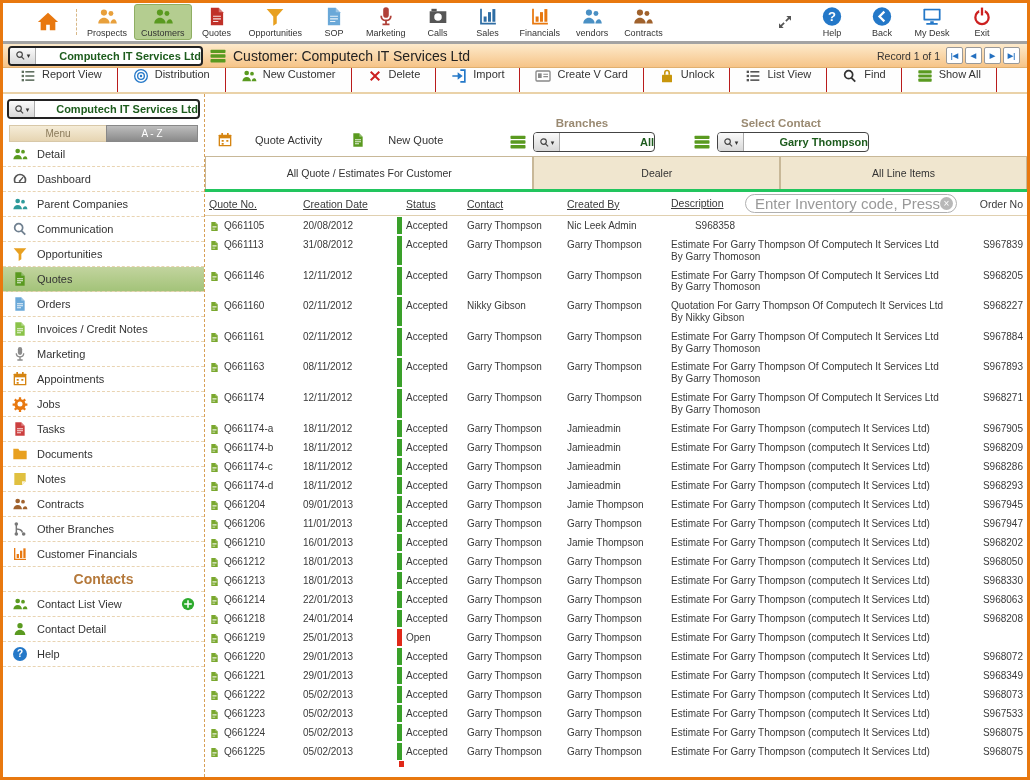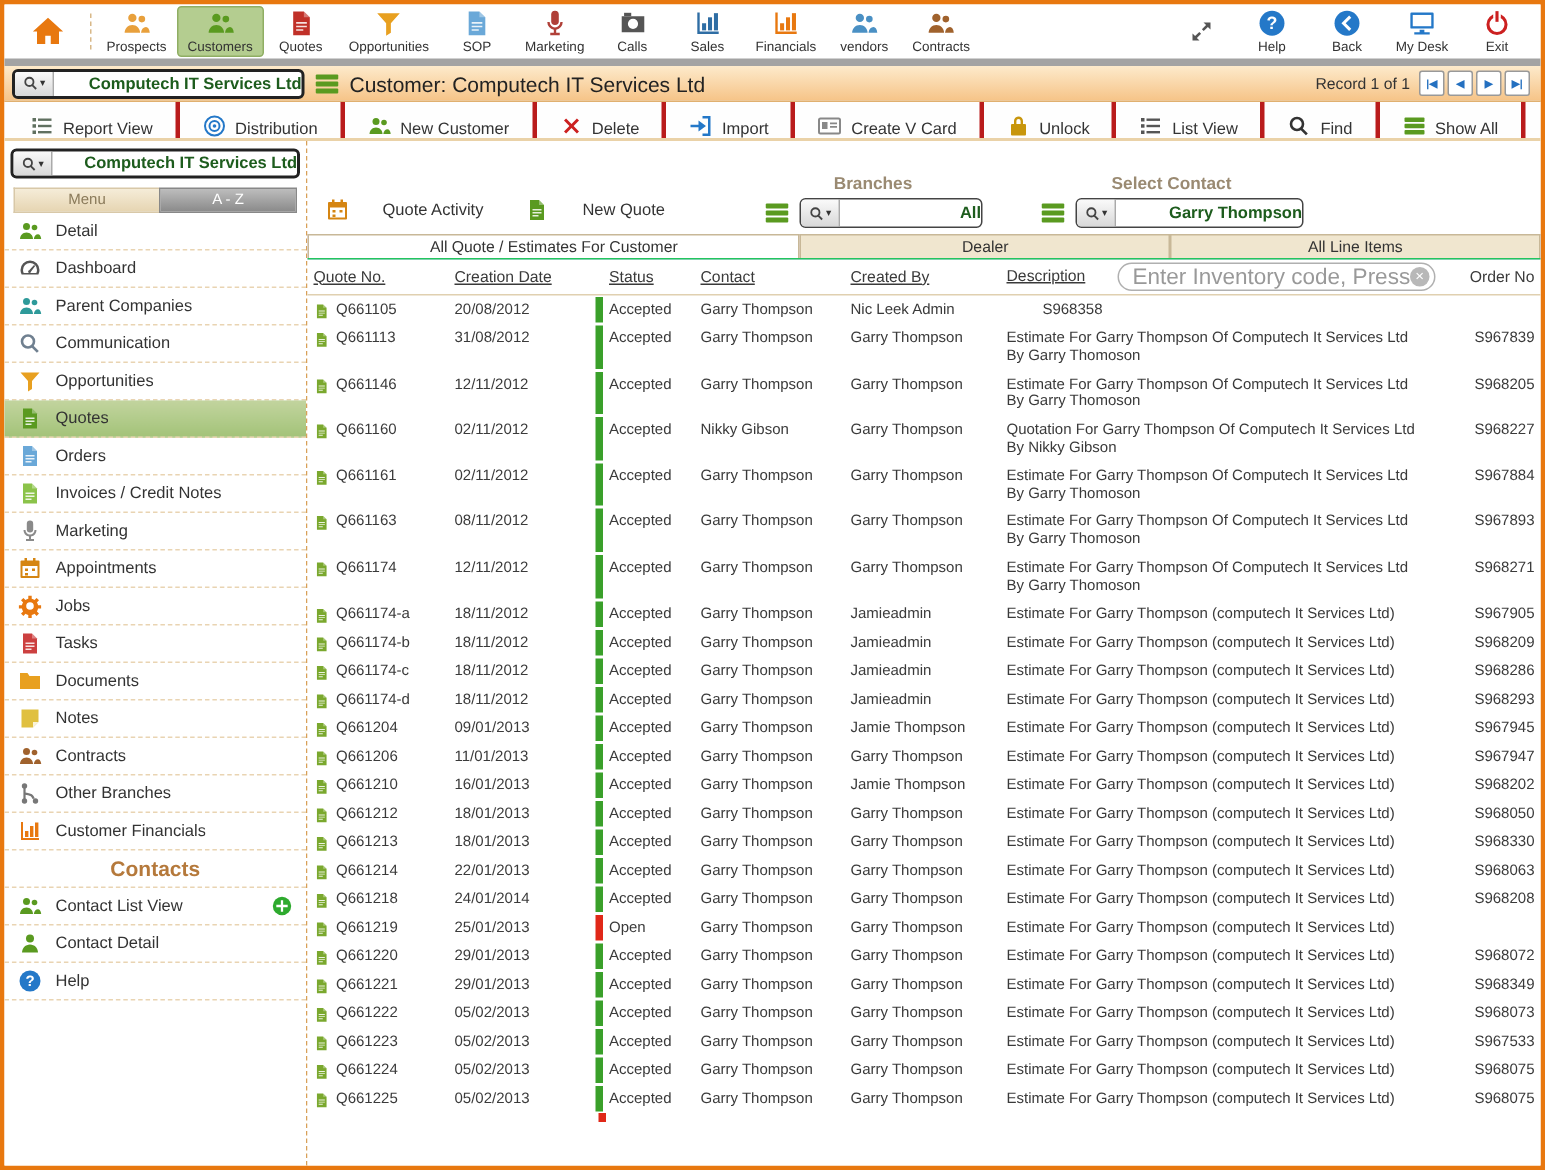--- a/index.html
+++ b/index.html
@@ -4,21 +4,21 @@
 <style>
   *{box-sizing:border-box;margin:0;padding:0}
   html,body{width:1030px;height:780px;overflow:hidden}
   body{font-family:"Liberation Sans",sans-serif;font-size:12px;color:#333;background:#fff}
   .app{width:1030px;height:780px;border:3px solid #e8780f;display:flex;flex-direction:column;background:#fff}
   .ic{display:block;width:22px;height:22px;fill:currentColor}
   .ic-md{width:16px;height:16px}
   .ic-sm{width:14px;height:14px}
   .ic-xs{width:11px;height:11px}
   
-  .topbar{height:41px;display:flex;align-items:stretch;background:#fff;border-bottom:5px solid #a3a3a3;padding:1px 4px;flex:0 0 auto}
+  .topbar{height:41px;display:flex;align-items:stretch;background:#fff;border-bottom:3px solid #a3a3a3;padding:1px 20px;flex:0 0 auto}
   .tb-item{min-width:50px;padding:1px 6px;display:flex;flex-direction:column;align-items:center;justify-content:center;gap:1px;cursor:pointer;border:1px solid transparent;border-radius:3px}
   .tb-item.selected{background:#b4cd90;border-color:#8fae63}
   .tb-label{font-size:9px;color:#333;white-space:nowrap}
   .tb-sep{border-left:1px dashed #d8b888;margin:5px 3px}
   .tb-right{margin-left:auto;display:flex;align-items:stretch}
   .tb-expand{display:flex;align-items:center;padding:0 14px;color:#555;cursor:pointer}
   .tb-items{display:flex}
   
   .titlebar{height:24px;display:flex;align-items:center;gap:6px;padding:0 5px;background:linear-gradient(#fdeacb,#f6c488);border-bottom:1px solid #e0b070;flex:0 0 auto}
   .combo{display:flex;align-items:center;height:20px;border:2px solid #222;border-radius:4px;background:#fff;overflow:hidden}
@@ -26,21 +26,21 @@
   .combo-btn{width:26px;align-self:stretch;background:linear-gradient(#fafafa,#d8d8d8);border-right:1px solid #aaa;display:flex;align-items:center;justify-content:center;gap:1px;cursor:pointer;color:#444}
   .caret{font-size:7px;color:#333;line-height:1}
   .combo-val{flex:1;text-align:right;font-size:11px;font-weight:bold;color:#1d5c1d;white-space:nowrap;overflow:hidden}
   .page-title{font-size:14px;font-weight:normal;color:#222}
   .title-ic{color:#5a9a20;width:18px;height:18px}
   .rec-nav{margin-left:auto;display:flex;gap:2px;align-items:center;font-size:10.5px;color:#333;padding-right:2px}
   .rec-nav .rec-label{margin-right:4px}
   .rec-btn{width:17px;height:17px;border:1px solid #999;background:#fff;border-radius:2px;color:#2470c0;font-size:7px;display:flex;align-items:center;justify-content:center;font-weight:bold;cursor:pointer;font-family:inherit}
   
   .actionbar{height:26px;display:flex;align-items:stretch;background:#fefefe;border-bottom:2px solid #ead2a8;padding:0 2px;flex:0 0 auto}
-  .ab-item{display:flex;align-items:flex-end;gap:6px;padding:0 15px;border-right:3px solid #b91c1c;font-size:11px;cursor:pointer;white-space:nowrap}
+  .ab-item{display:flex;align-items:flex-start;gap:6px;padding:0 15px;border-right:1px solid #b91c1c;font-size:11px;cursor:pointer;white-space:nowrap}
   
   .body{flex:1;display:flex;min-height:0}
   .sidebar{width:202px;border-right:1px dashed #d8a058;display:flex;flex-direction:column;padding:3px 0;background:#fff;flex:0 0 auto}
   .sidebar .combo.sel{margin:2px 4px;width:auto}
   .side-tabs{margin:4px 6px 0;display:flex;height:17px;font-size:10px}
   .st-menu{flex:1;background:linear-gradient(#f5ecd8,#e6d5b2);color:#8a7a5a;display:flex;align-items:center;justify-content:center;border:1px solid #d8c8a8;border-right:none;cursor:pointer}
   .st-az{width:92px;background:linear-gradient(#bdbdbd,#8a8a8a);color:#fff;display:flex;align-items:center;justify-content:center;border:1px solid #888;cursor:pointer}
   .side-item{display:flex;align-items:center;gap:9px;padding:0 9px;height:25px;border-bottom:1px dashed #e9d4b2;font-size:11px;cursor:pointer;flex:0 0 auto}
   .side-item.selected{background:linear-gradient(#c2d49e,#a3c379)}
   .si-label{white-space:nowrap;overflow:hidden}
@@ -52,21 +52,21 @@
   .mh-left{display:flex;gap:28px;padding:0 0 8px 4px}
   .mh-btn{display:flex;align-items:center;gap:22px;font-size:11px;cursor:pointer;white-space:nowrap}
   .mh-right{margin-left:auto;margin-right:150px;display:flex;gap:38px;padding-bottom:4px}
   .dd-group{display:flex;flex-direction:column;align-items:center;gap:3px}
   .dd-label{font-size:11.5px;font-weight:bold;color:#9a8a72}
   .dd-row{display:flex;align-items:center;gap:6px}
   .dd-icon{color:#5a9a20;width:18px;height:18px}
   .combo.dd{border-width:1.5px;border-color:#444}
   .combo.branches{width:122px}
   .combo.contact{width:152px}
-  .tabs{display:flex;height:17px;border-bottom:1px solid #22c55e;background:#c4b5fd;flex:0 0 auto}
+  .tabs{display:flex;height:36px;border-bottom:3px solid #22c55e;background:#4c1d95;flex:0 0 auto}
   .tab{display:flex;align-items:center;justify-content:center;font-size:10.5px;border:1px solid #c8b898;border-bottom:none;background:#f0e6cf;cursor:pointer;color:#333}
   .tab:nth-child(1){flex:4}.tab:nth-child(2){flex:3}.tab:nth-child(3){flex:3}
   .tab.active{background:#fff}
   
   .thead{display:flex;align-items:center;height:24px;border-bottom:1px solid #e0d0b0;position:relative;padding:0 4px;flex:0 0 auto}
   .thead .c{font-size:10.5px;color:#3a3a3a;text-decoration:underline;cursor:pointer}
   .thead .c.order{text-decoration:none;cursor:default}
   .c{flex:0 0 auto}
   .c.quote{width:94px;display:flex;align-items:flex-start;gap:4px}
   .c.date{width:92px}

